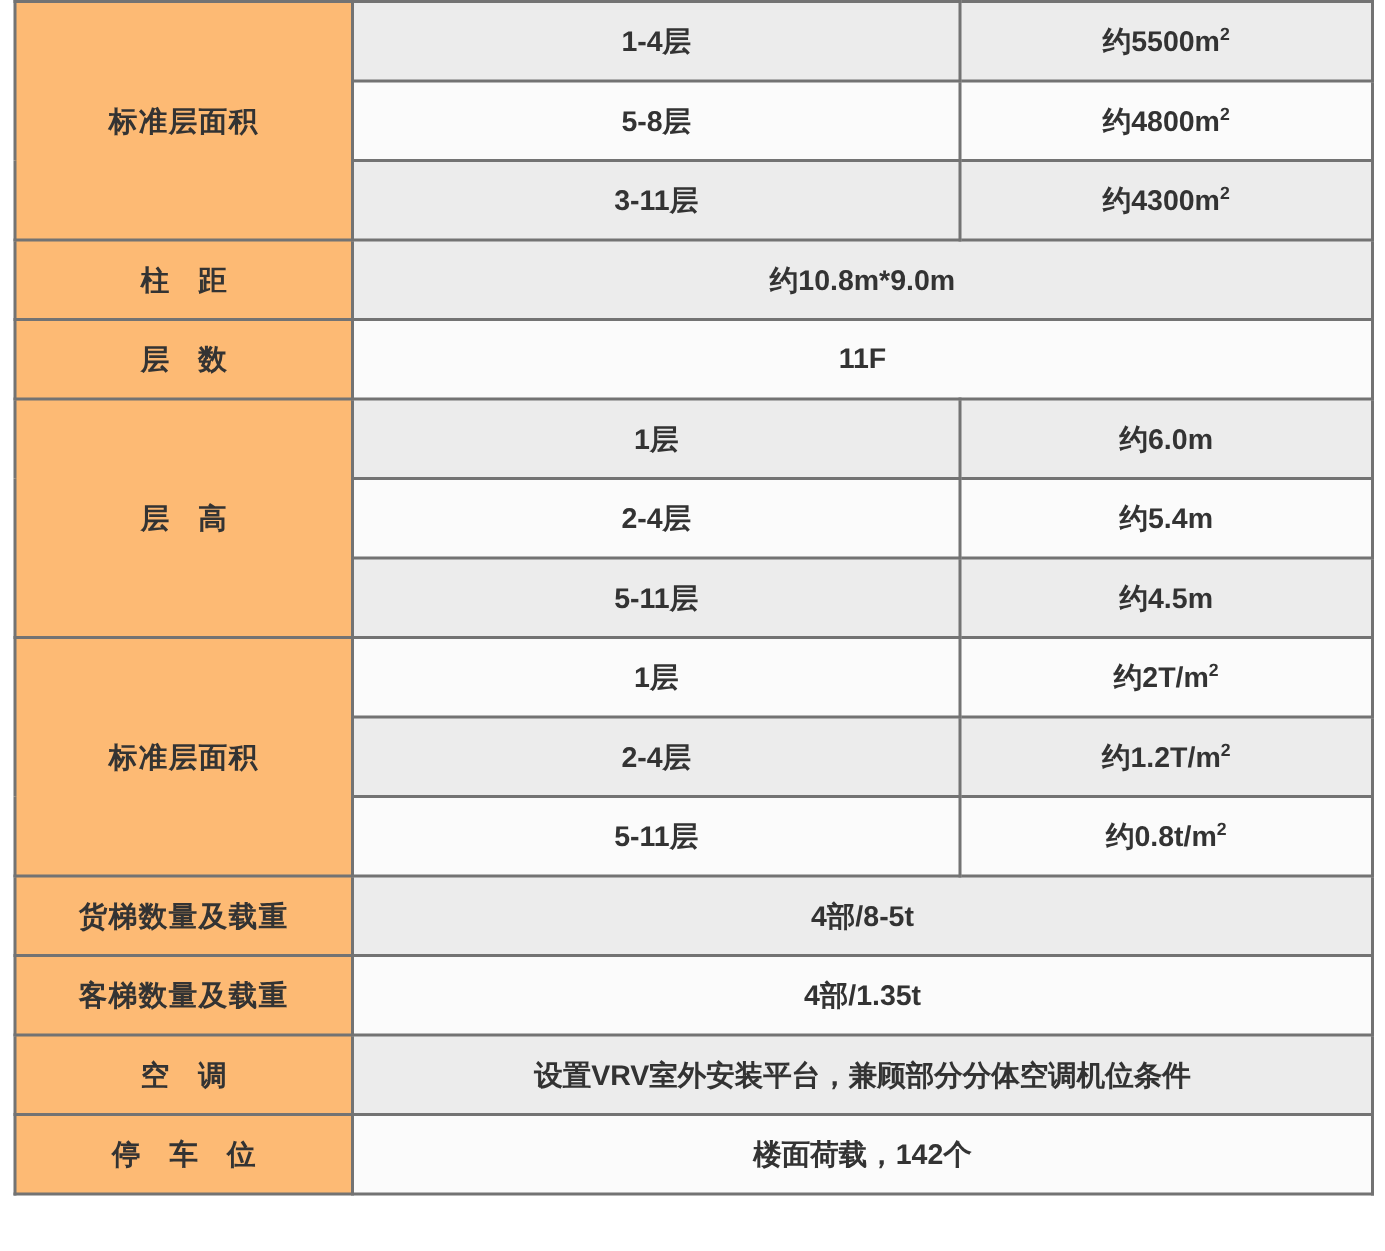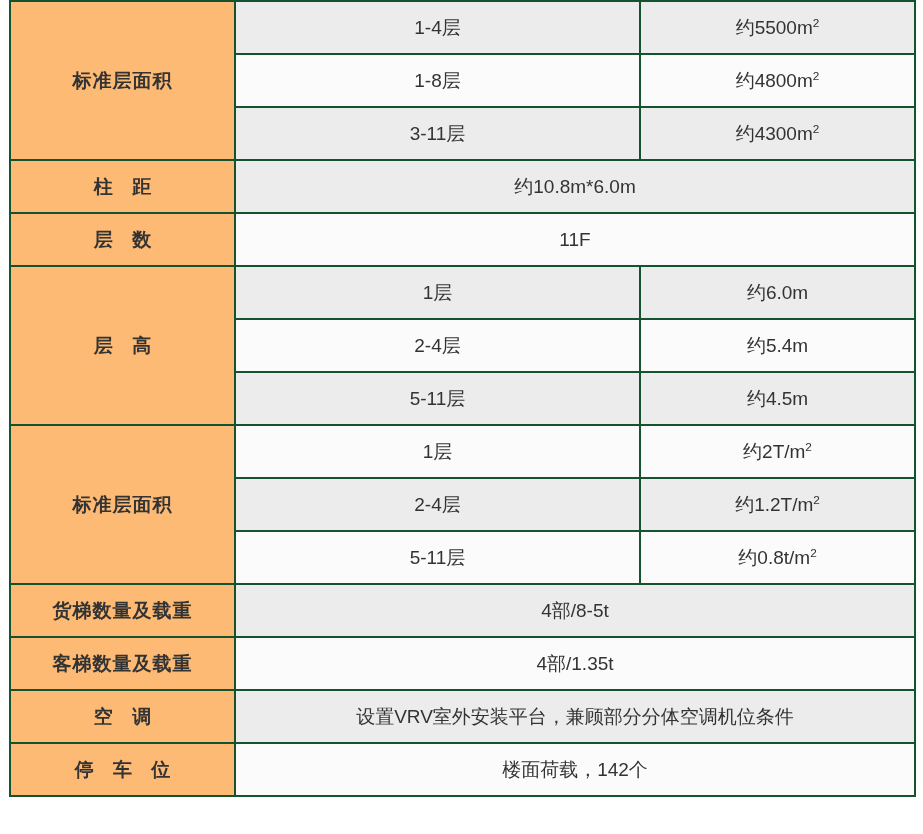--- a/index.html
+++ b/index.html
@@ -13,28 +13,29 @@
     font-family: "Liberation Sans", "DejaVu Sans", sans-serif;
     overflow: hidden;
   }
   .spec-table {
     width: 905px;
     margin: 0 9px;
     border-collapse: collapse;
     table-layout: fixed;
   }
   .spec-table td {
-    border: 2px solid #14532d;
+    border: 2px solid #737373;
     padding: 0;
     height: 53px;
     text-align: center;
     vertical-align: middle;
     font-size: 19px;
     color: #333333;
     box-sizing: border-box;
+    font-weight: bold;
   }
   
   .hd {
     background: #fdba74;
     color: #ffffff;
     font-weight: bold;
     font-size: 20px;
     letter-spacing: 1px;
   }
   .hd.wide-sp {
@@ -67,31 +68,31 @@
     <col class="c-right">
   </colgroup>
   <tbody>
 
     <tr>
       <td class="hd" rowspan="3">标准层面积</td>
       <td class="v-grey">1-4层</td>
       <td class="v-grey"><span>约5500m</span><sup>2</sup></td>
     </tr>
     <tr>
-      <td class="v-white">1-8层</td>
+      <td class="v-white">5-8层</td>
       <td class="v-white"><span>约4800m</span><sup>2</sup></td>
     </tr>
     <tr>
       <td class="v-grey">3-11层</td>
       <td class="v-grey"><span>约4300m</span><sup>2</sup></td>
     </tr>
 
     <tr>
       <td class="hd wide-sp">柱 距</td>
-      <td class="v-grey" colspan="2">约10.8m*6.0m</td>
+      <td class="v-grey" colspan="2">约10.8m*9.0m</td>
     </tr>
 
     <tr>
       <td class="hd wide-sp">层 数</td>
       <td class="v-white" colspan="2">11F</td>
     </tr>
 
     <tr>
       <td class="hd wide-sp" rowspan="3">层 高</td>
       <td class="v-grey">1层</td>

